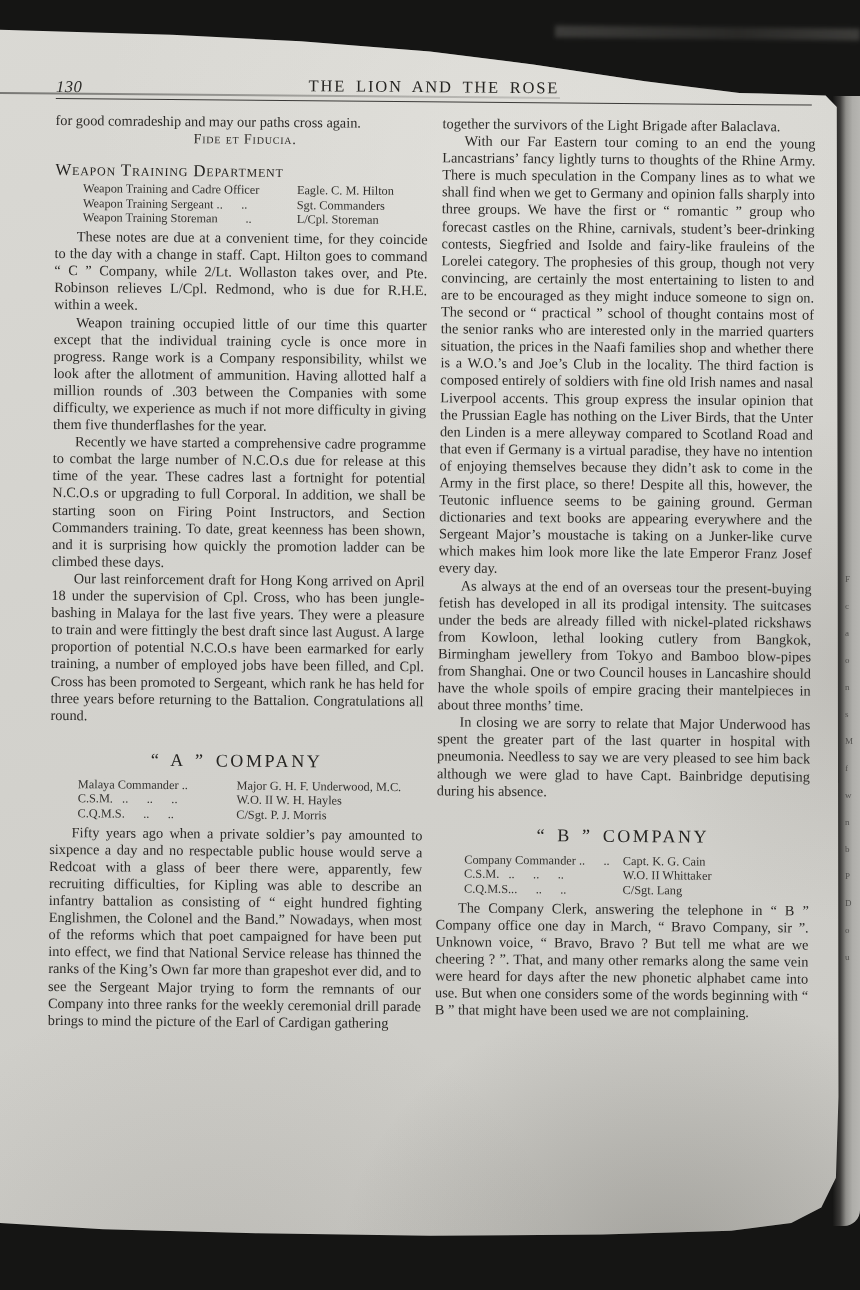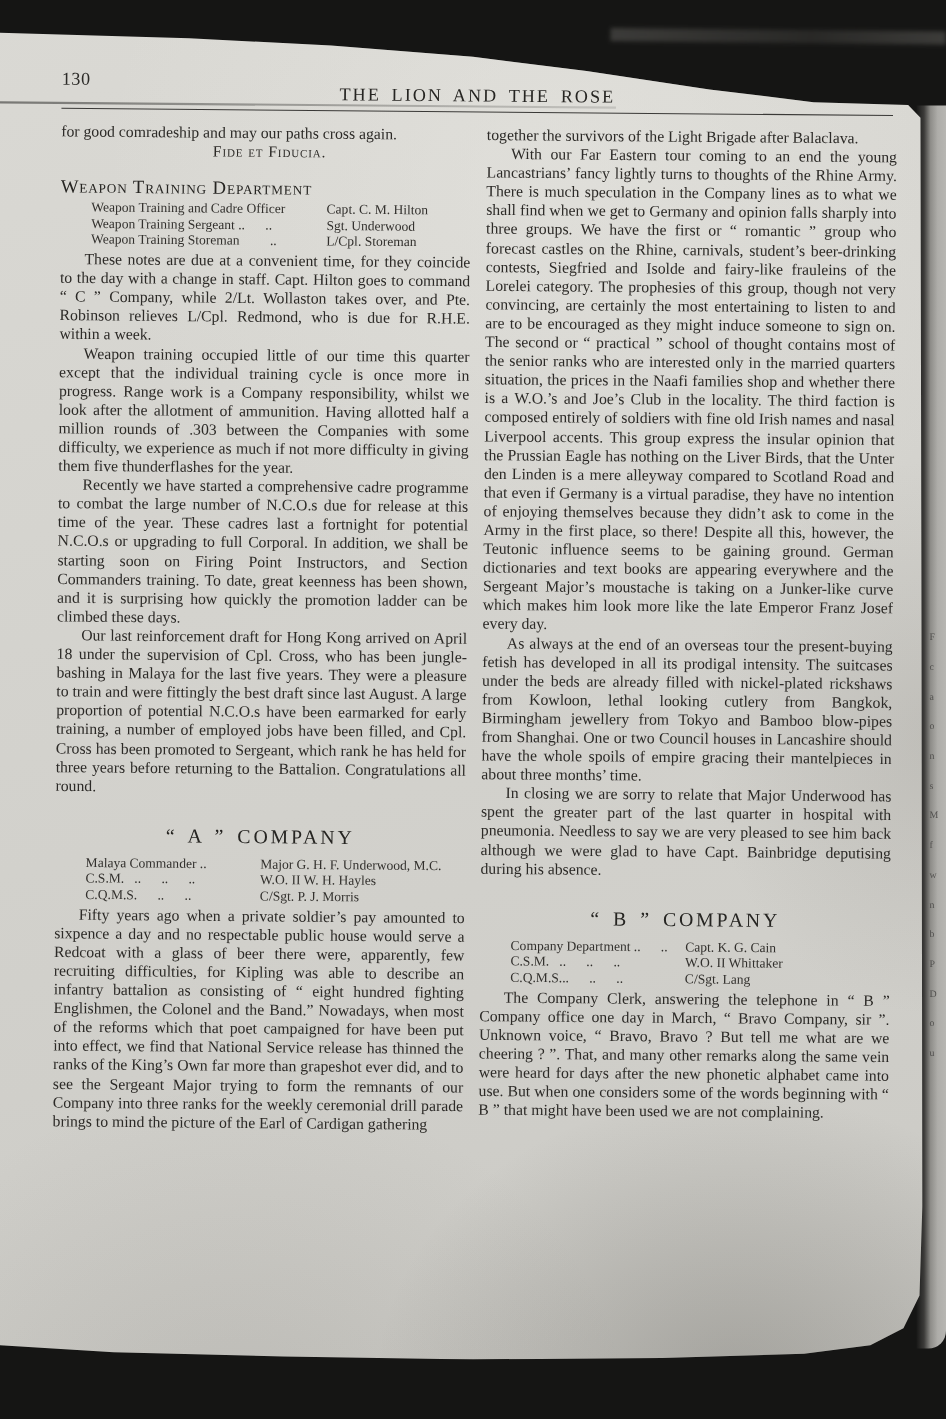--- a/index.html
+++ b/index.html
@@ -39,21 +39,21 @@
       linear-gradient(168deg,#dad9d4 0%,#d4d3ce 40%,#d0cfca 68%,#c9c8c3 100%);
     clip-path:polygon(
       0% 2.3%, 20% 2.7%, 35% 3.2%, 50% 4.0%, 62% 5.0%, 75% 6.3%, 86% 7.2%,
       96% 7.4%, 97.3% 8.3%, 97.4% 40%, 97.5% 85%, 97.2% 91.3%, 95.5% 93.6%,
       92% 94.8%, 85% 95.4%, 70% 95.7%, 50% 95.8%, 30% 95.6%, 12% 95.3%, 0% 94.8%);
   }
   .tilt{position:absolute;inset:0;transform:rotate(.5deg);transform-origin:60px 80px;}
   
   .hdr{position:absolute;left:56px;right:48px;top:66px;height:32px;
        border-bottom:1.6px solid #3a3937;}
-  .pageno{position:absolute;left:0;bottom:16px;font-size:16.5px;color:#2c2b28;letter-spacing:.5px;}
+  .pageno{position:absolute;left:0;bottom:1px;font-size:16.5px;color:#2c2b28;letter-spacing:.5px;font-style:italic;}
   .ptitle{position:absolute;left:0;right:0;bottom:4px;text-align:center;
           font-size:16.5px;letter-spacing:1.8px;word-spacing:4px;color:#262522;}
   
   .cols{position:absolute;left:56px;right:44px;top:112px;bottom:70px;
         display:flex;gap:14px;overflow:hidden;}
   .col{flex:1;color:#2c2a27;font-size:14.3px;line-height:17.1px;
        text-align:justify;}
   .col p{margin:0;}
   p.ind{text-indent:1.55em;}
   .motto{font-variant:small-caps;letter-spacing:.8px;padding-left:37%;text-indent:0;}
@@ -102,23 +102,23 @@
     <div class="cols">
 
       <div class="col">
         <p>for good comradeship and may our paths cross again.</p>
         <p class="motto">Fide et Fiducia.</p>
 
         <h3 class="sc-head">Weapon Training Department</h3>
 
         <div class="staff wt">
           <span class="role">Weapon Training and Cadre Officer</span>
-          <span class="sname">Capt. C. M. Hilton</span>
+          <span class="sname">Eagle. C. M. Hilton</span>
           <span class="role">Weapon Training Sergeant ..      ..</span>
-          <span class="sname">Sgt. Underwood</span>
+          <span class="sname">Sgt. Commanders</span>
           <span class="role">Weapon Training Storeman         ..</span>
           <span class="sname">L/Cpl. Storeman</span>
         </div>
 
         <p class="ind">These notes are due at a convenient time, for they coincide to the day with a change in staff. Capt. Hilton goes to command “ C ” Company, while 2/Lt. Wollaston takes over, and Pte. Robinson relieves L/Cpl. Redmond, who is due for R.H.E. within a week.</p>
         <p class="ind">Weapon training occupied little of our time this quarter except that the individual training cycle is once more in progress.  Range work is a Company responsibility, whilst we look after the allotment of ammunition.  Having allotted half a million rounds of .303 between the Companies with some difficulty, we experience as much if not more difficulty in giving them five thunderflashes for the year.</p>
         <p class="ind">Recently we have started a comprehensive cadre programme to combat the large number of N.C.O.s due for release at this time of the year. These cadres last a fortnight for potential N.C.O.s or upgrading to full Corporal.  In addition, we shall be starting soon on Firing Point Instructors, and Section Commanders training.  To date, great keenness has been shown, and it is surprising how quickly the promotion ladder can be climbed these days.</p>
         <p class="ind">Our last reinforcement draft for Hong Kong arrived on April 18 under the supervision of Cpl. Cross, who has been jungle-bashing in Malaya for the last five years.  They were a pleasure to train and were fittingly the best draft since last August. A large proportion of potential N.C.O.s have been earmarked for early training, a number of employed jobs have been filled, and Cpl. Cross has been promoted to Sergeant, which rank he has held for three years before returning to the Battalion. Congratulations all round.</p>
 
         <h2 class="co-head">“ A ” COMPANY</h2>
@@ -137,21 +137,21 @@
 
       <div class="col">
         <p>together the survivors of the Light Brigade after Balaclava.</p>
         <p class="ind">With our Far Eastern tour coming to an end the young Lancastrians’ fancy lightly turns to thoughts of the Rhine Army.  There is much speculation in the Company lines as to what we shall find when we get to Germany and opinion falls sharply into three groups.  We have the first or “ romantic ” group who forecast castles on the Rhine, carnivals, student’s beer-drinking contests, Siegfried and Isolde and fairy-like frauleins of the Lorelei category.  The prophesies of this group, though not very convincing, are certainly the most entertaining to listen to and are to be encouraged as they might induce someone to sign on.  The second or “ practical ” school of thought contains most of the senior ranks who are interested only in the married quarters situation, the prices in the Naafi families shop and whether there is a W.O.’s and Joe’s Club in the locality.  The third faction is composed entirely of soldiers with fine old Irish names and nasal Liverpool accents.  This group express the insular opinion that the Prussian Eagle has nothing on the Liver Birds, that the Unter den Linden is a mere alleyway compared to Scotland Road and that even if Germany is a virtual paradise, they have no intention of enjoying themselves because they didn’t ask to come in the Army in the first place, so there!  Despite all this, however, the Teutonic influence seems to be gaining ground. German dictionaries and text books are appearing everywhere and the Sergeant Major’s moustache is taking on a Junker-like curve which makes him look more like the late Emperor Franz Josef every day.</p>
         <p class="ind">As always at the end of an overseas tour the present-buying fetish has developed in all its prodigal intensity.  The suitcases under the beds are already filled with nickel-plated rickshaws from Kowloon, lethal looking cutlery from Bangkok, Birmingham jewellery from Tokyo and Bamboo blow-pipes from Shanghai.  One or two Council houses in Lancashire should have the whole spoils of empire gracing their mantelpieces in about three months’ time.</p>
         <p class="ind">In closing we are sorry to relate that Major Underwood has spent the greater part of the last quarter in hospital with pneumonia.  Needless to say we are very pleased to see him back although we were glad to have Capt. Bainbridge deputising during his absence.</p>
 
         <h2 class="co-head">“ B ” COMPANY</h2>
 
         <div class="staff co">
-          <span class="role">Company Department ..      ..</span>
+          <span class="role">Company Commander ..      ..</span>
           <span class="sname">Capt. K. G. Cain</span>
           <span class="role">C.S.M.   ..      ..      ..</span>
           <span class="sname">W.O. II Whittaker</span>
           <span class="role">C.Q.M.S...      ..      ..</span>
           <span class="sname">C/Sgt. Lang</span>
         </div>
 
         <p class="ind">The Company Clerk, answering the telephone in “ B ” Company office one day in March, “ Bravo Company, sir ”.  Unknown voice, “ Bravo, Bravo ? But tell me what are we cheering ? ”.  That, and many other remarks along the same vein were heard for days after the new phonetic alphabet came into use.  But when one considers some of the words beginning with “ B ” that might have been used we are not complaining.</p>
       </div>
 

